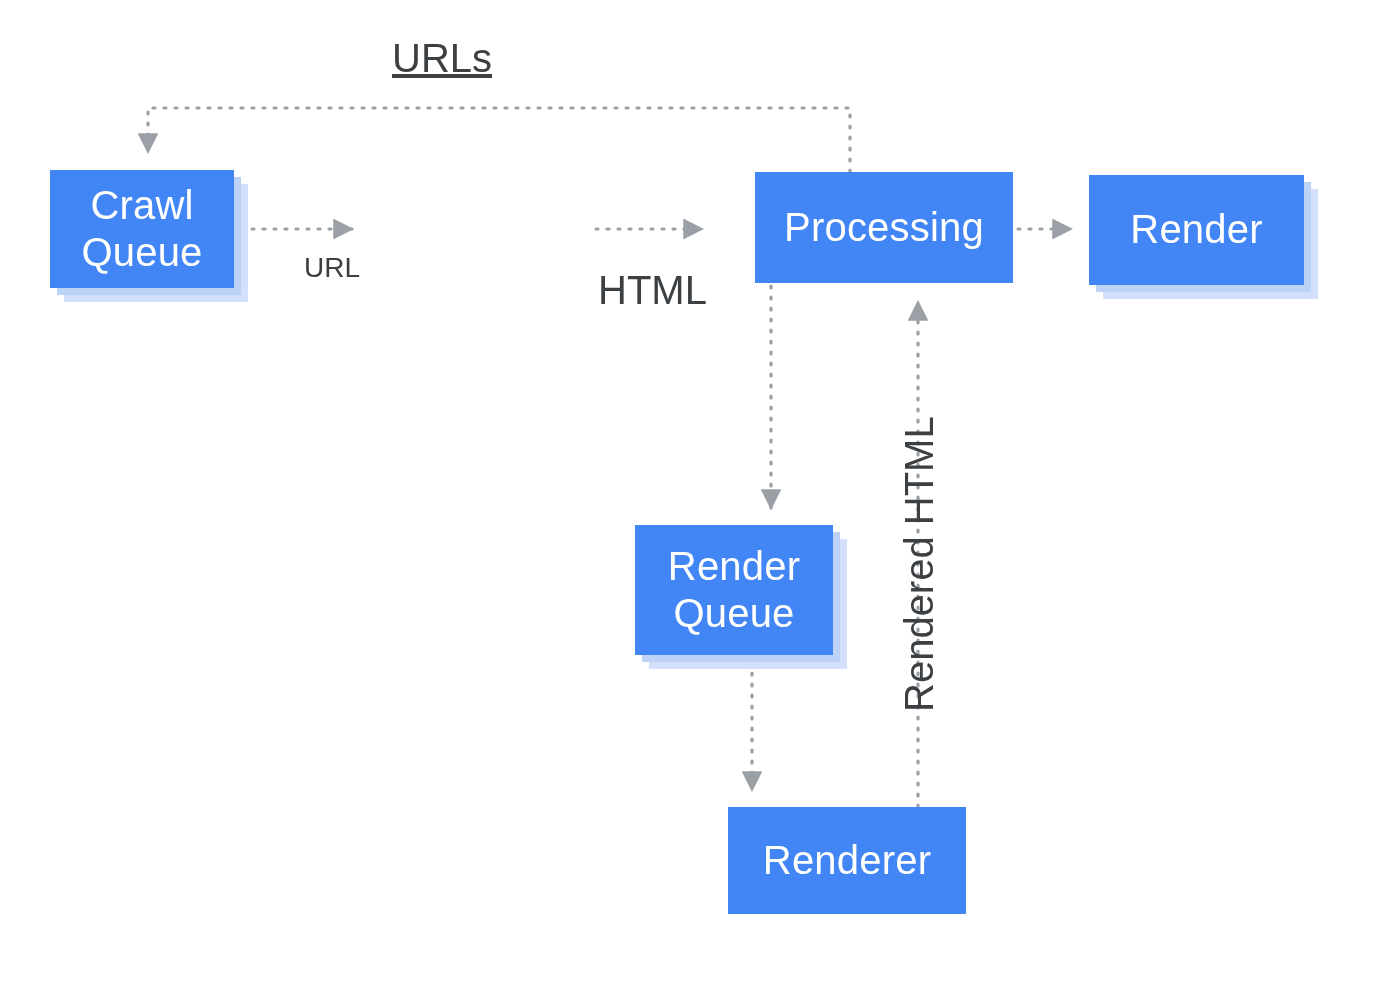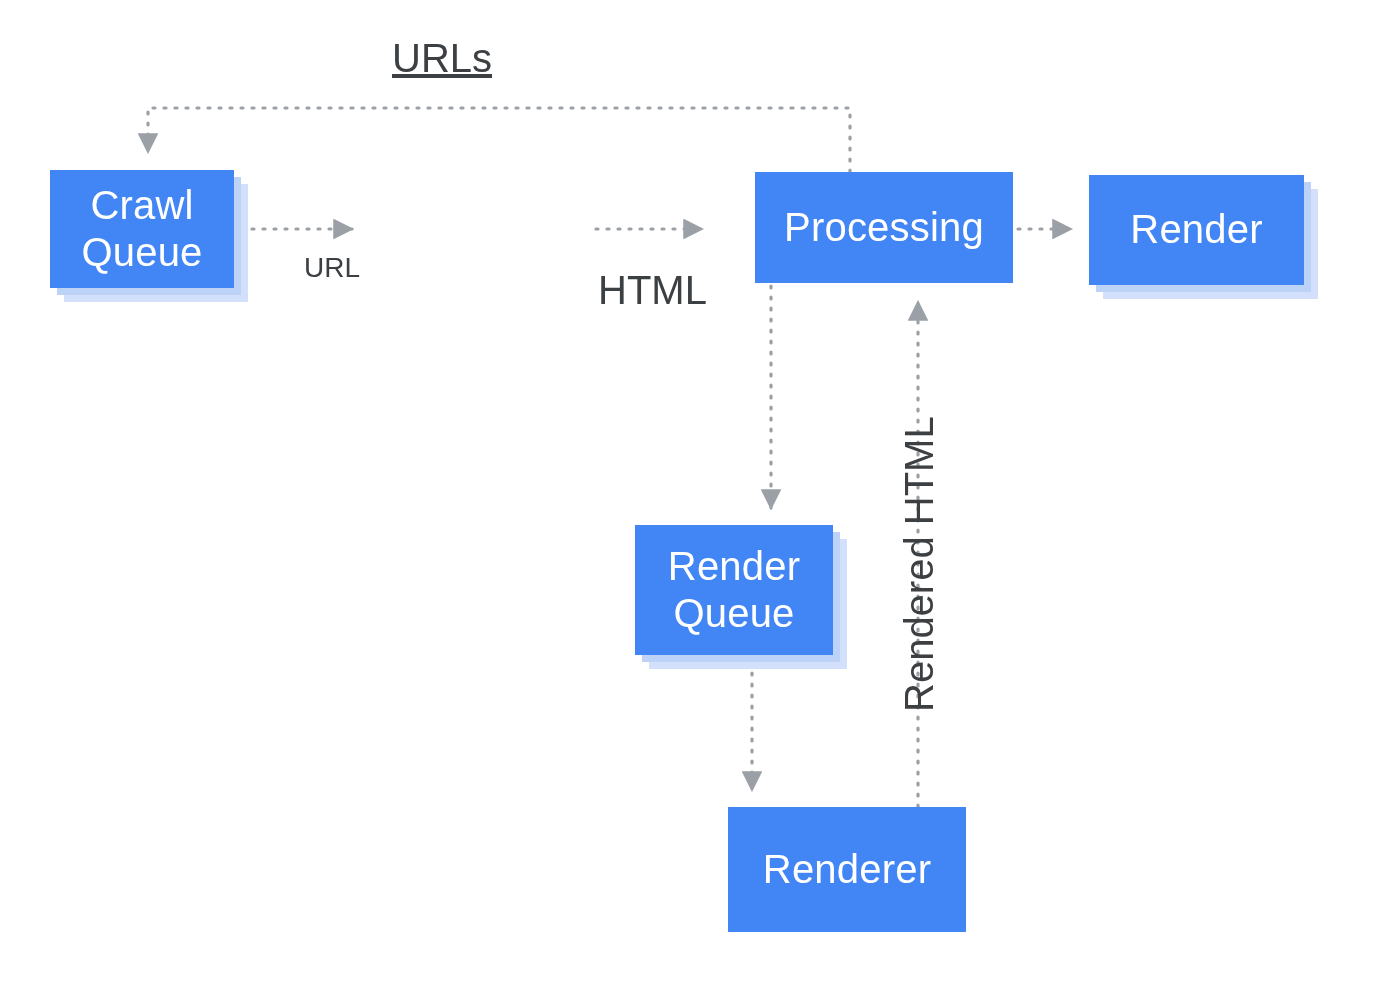--- a/index.html
+++ b/index.html
@@ -136,21 +136,21 @@
 
   <div class="node" style="left:1089px; top:175px; width:215px; height:110px; font-size:40px;">
     <span class="node-label">Render</span>
   </div>
 
   <div class="node" style="left:635px; top:525px; width:198px; height:130px; font-size:40px;">
     <span class="node-label">Render
 Queue</span>
   </div>
 
-  <div class="node" style="left:728px; top:807px; width:238px; height:125px; font-size:40px;">
+  <div class="node" style="left:728px; top:807px; width:238px; height:107px; font-size:40px;">
     <span class="node-label">Renderer</span>
   </div>
 
   <div class="edge-label" style="left:392px; top:36px; font-size:40px;text-decoration:underline;">URLs</div>
 
   <div class="edge-label" style="left:272px; top:252px; font-size:28px;margin-left:32px;">URL</div>
 
   <div class="edge-label" style="left:598px; top:268px; font-size:40px;">HTML</div>
 
   <div class="edge-label vertical" style="left:897px; top:712px; font-size:40px;">Rendered HTML</div>

